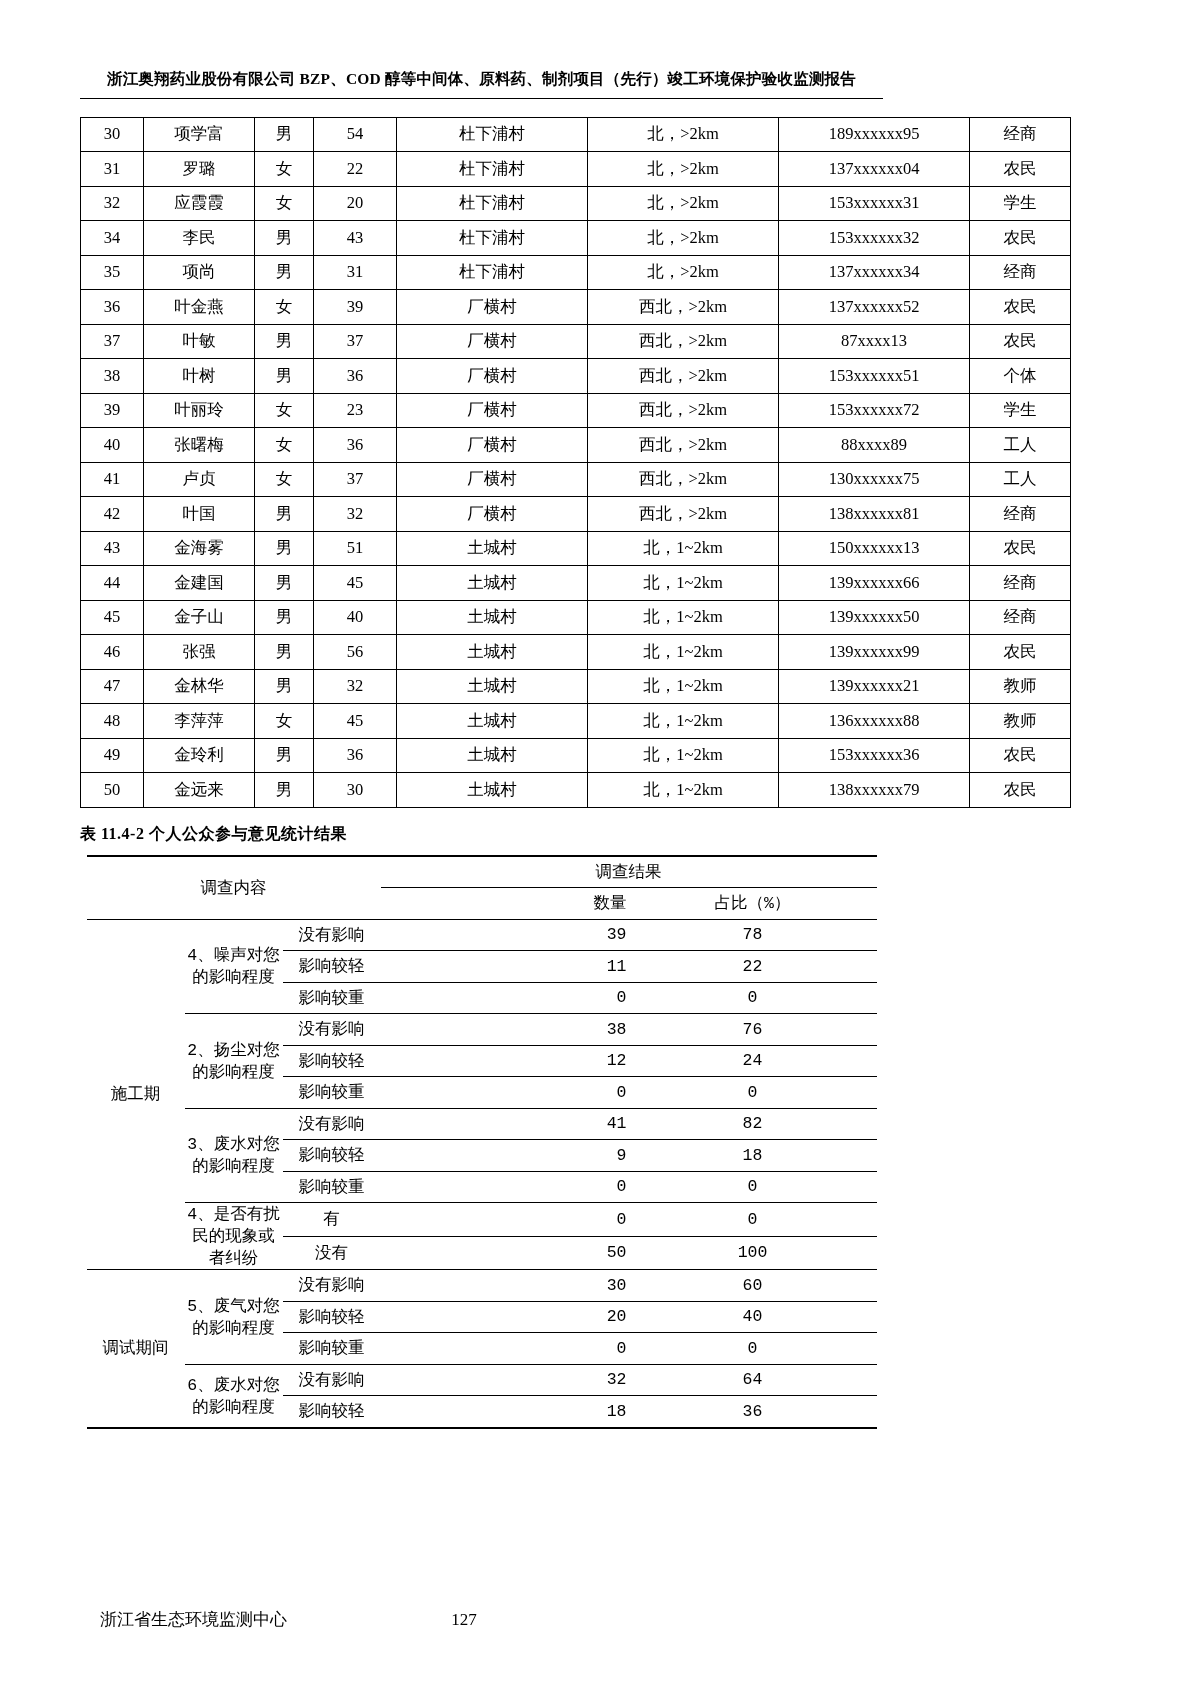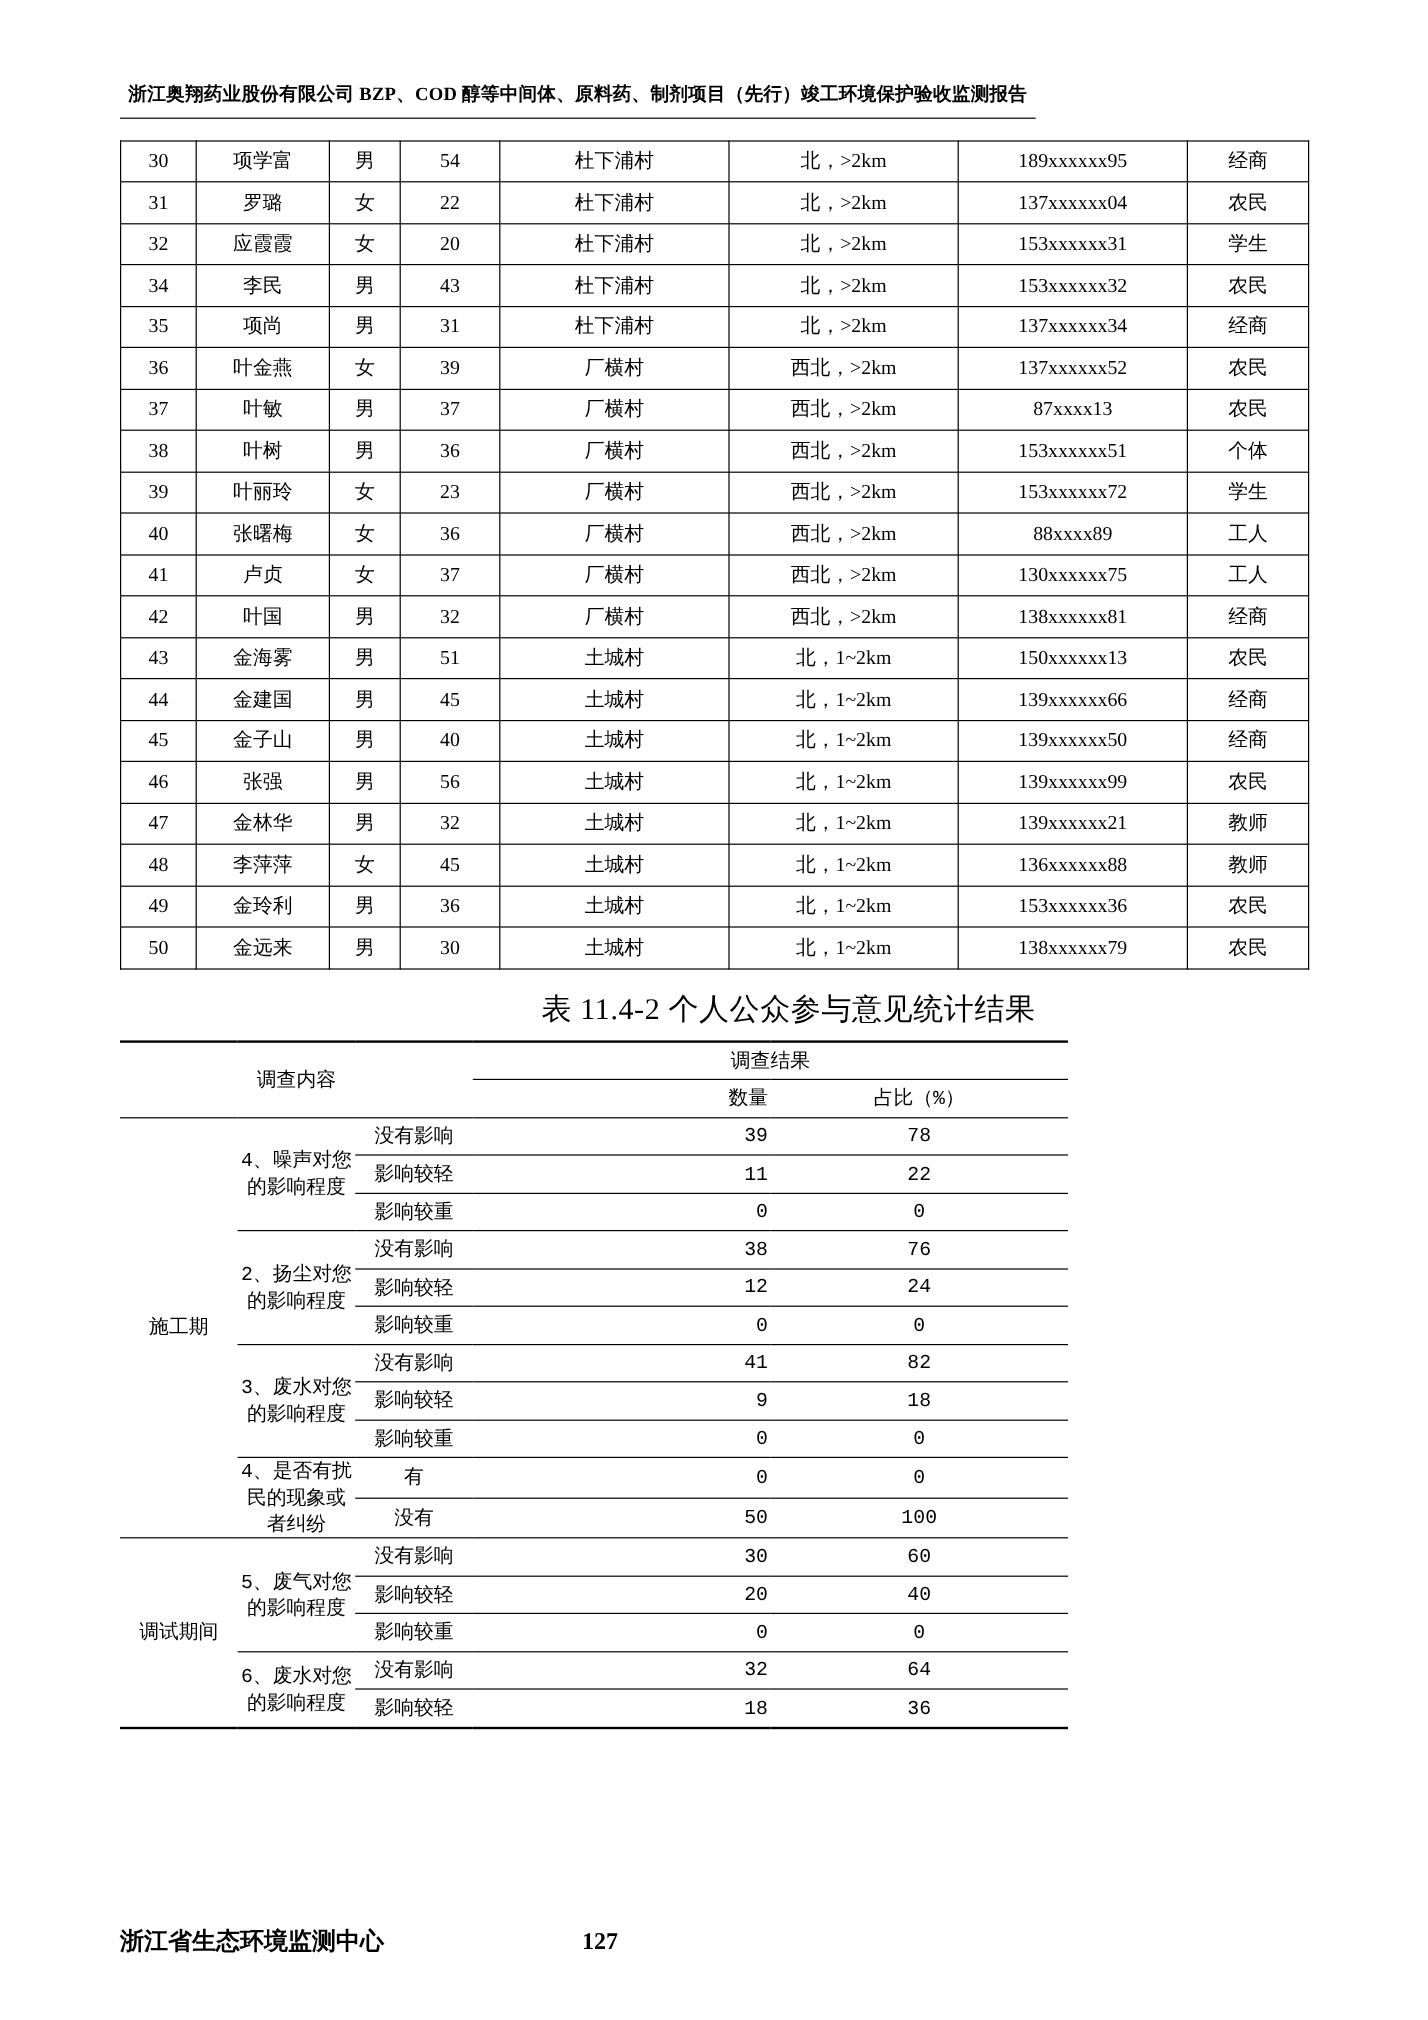--- a/index.html
+++ b/index.html
@@ -12,21 +12,21 @@
     height: 1683px;
     font-family: "Liberation Serif", "DejaVu Serif", serif;
     color: #000000;
     position: relative;
   }
   .page {
     width: 963px;
     height: 1683px;
     position: relative;
     box-sizing: border-box;
-    padding: 0 100px;
+    padding: 0 80px;
   }
   
   .header {
     padding-top: 68px;
     text-align: center;
     font-size: 15.5px;
     font-weight: bold;
     letter-spacing: 0.2px;
     line-height: 1.4;
   }
@@ -57,23 +57,23 @@
   .residents .c-name   { width: 110px; }
   .residents .c-sex    { width: 58px; }
   .residents .c-age    { width: 82px; }
   .residents .c-vill   { width: 190px; font-family: Liberation Serif, serif; }
   .residents .c-dir    { width: 190px; }
   .residents .c-tel    { width: 190px; }
   .residents .c-occ    { width: 100px; }
 
   
   .table-title {
-    text-align: right;
-    font-weight: normal;
-    font-size: 25px;
+    text-align: left;
+    font-weight: bold;
+    font-size: 16px;
     margin: 16px 0 10px 0;
     letter-spacing: 0.5px;
   }
   
   .opinion {
     width: 790px;
     margin: 0 auto;
     table-layout: fixed;
     border-top: 2.2px solid #000;
     border-bottom: 2.2px solid #000;
@@ -96,22 +96,22 @@
   .opinion .c-opt   { width: 130px; }
   .opinion .c-num   { width: 110px; text-align: right; }
   .opinion .c-pct   { width: 120px; }
 
   
   .footer {
     position: absolute;
     left: 100px;
     right: 100px;
     bottom: 52px;
-    font-size: 20px;
-    font-weight: bold;
+    font-size: 17px;
+    font-weight: normal;
   }
   .footer .left {
     display: inline-block;
   }
   .footer .pageno {
     display: inline-block;
     margin-left: 160px;
   }
 </style>
 </head>

